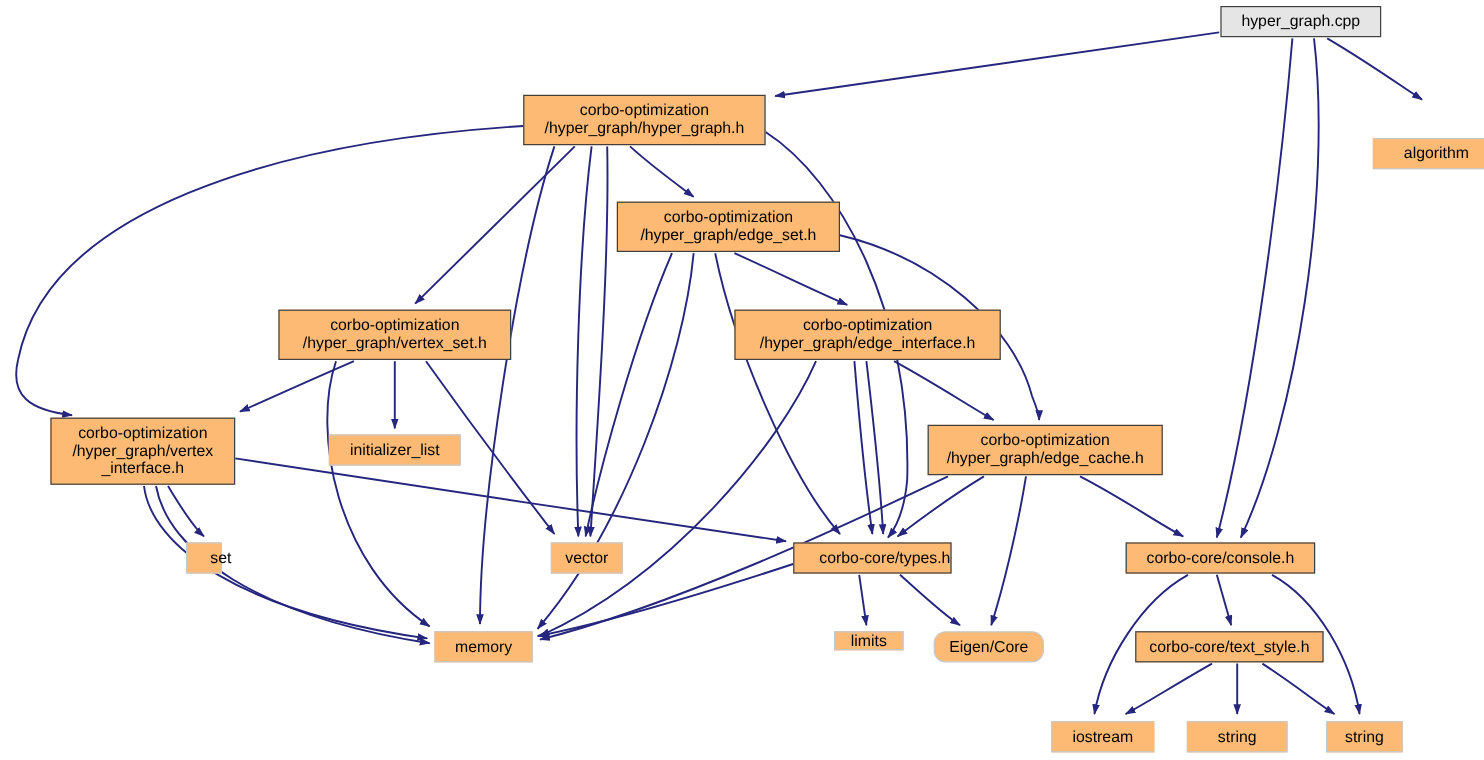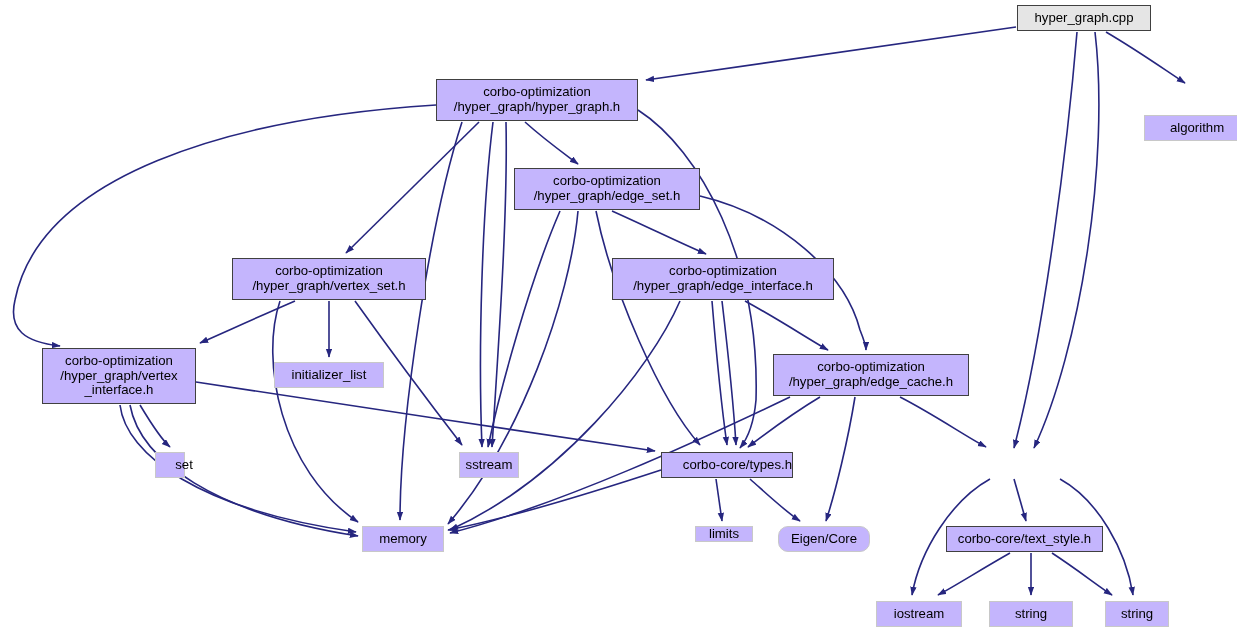--- a/index.html
+++ b/index.html
@@ -2,21 +2,21 @@
 <html><head>
 <meta charset="utf-8">
 <style>
   html,body{margin:0;padding:0;background:#ffffff;}
   body{width:1237px;height:633px;overflow:hidden;
        font-family:"Liberation Sans","DejaVu Sans",sans-serif;}
   #graph{position:relative;width:1237px;height:633px;background:#ffffff;}
   svg.edges{position:absolute;left:0;top:0;width:1237px;height:633px;}
   .node{position:absolute;box-sizing:border-box;display:flex;align-items:center;
         justify-content:center;text-align:center;line-height:1.12;
-        font-size:13.2px;color:#000000;white-space:pre;background:#c4b5fd;}
+        font-size:13.2px;color:#000000;white-space:pre;background:#fdba74;}
   .node.ext{border:1px solid #c8c8c8;}
   .node.int{border:1.6px solid #404040;}
   .node.root{border:1.6px solid #404040;background:#e5e5e5;}
   .node span{display:block;}
 </style>
 </head>
 <body>
 
 <div id="graph">
 
@@ -149,27 +149,30 @@
   <div class="node int" style="left:773px;top:354px;width:196px;height:42px;">
     <span>corbo-optimization
 /hyper_graph/edge_cache.h</span>
   </div>
 
   <div class="node ext" style="left:155px;top:452px;width:20px;height:26px;padding-left:28px;">
     <span>set</span>
   </div>
 
   <div class="node ext" style="left:459px;top:452px;width:60px;height:26px;">
-    <span>sstream</span>
+    <span>vector</span>
   </div>
 
   <div class="node int" style="left:661px;top:452px;width:132px;height:26px;justify-content:flex-end;">
     <span>corbo-core/types.h</span>
   </div>
 
+  <div class="node int" style="left:938px;top:452px;width:158px;height:26px;">
+    <span>corbo-core/console.h</span>
+  </div>
 
   <div class="node ext" style="left:362px;top:526px;width:82px;height:26px;">
     <span>memory</span>
   </div>
 
   <div class="node ext" style="left:695px;top:526px;width:58px;height:16px;">
     <span>limits</span>
   </div>
 
   <div class="node ext" style="left:778px;top:526px;width:92px;height:26px;border-radius:10px;">

